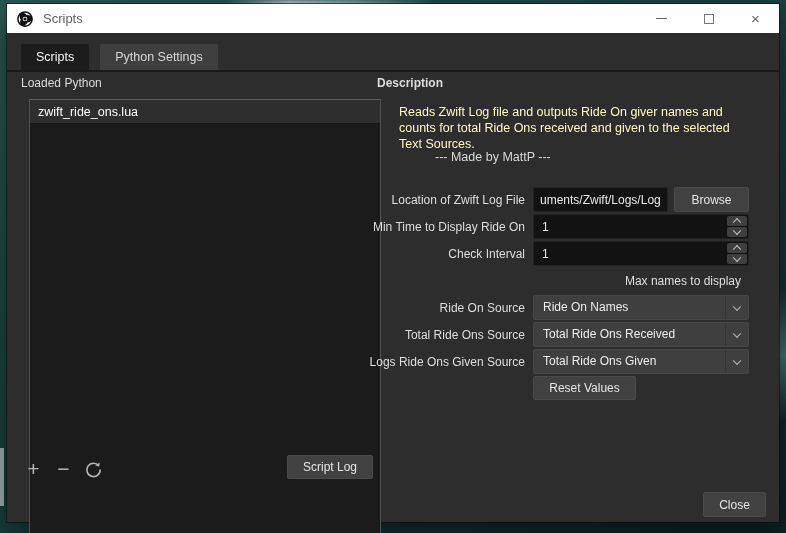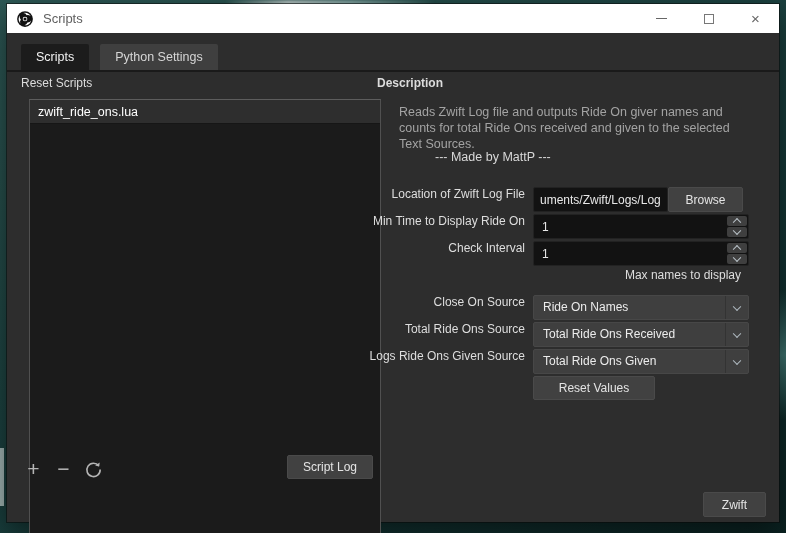--- a/index.html
+++ b/index.html
@@ -57,32 +57,32 @@
     color:#b5b5b5; font-size:21px; font-weight:400; cursor:default; }
   .tool-icon svg { display:block; }
 
   .btn { background:#414141; border:1px solid #4a4a4a; border-radius:2px; color:#e4e4e4;
     font-size:12px; font-family:inherit; cursor:default; }
   .btn-scriptlog { position:absolute; left:280px; top:422px; width:86px; height:24px; }
   .btn-close { position:absolute; right:13px; top:459px; width:63px; height:25px; }
 
   
   .desc-text { position:absolute; left:392px; top:71px; width:350px; font-size:12.5px;
-    line-height:16px; color:#a3a3a3; }
+    line-height:16px; color:#fef9c3; }
   .desc-credit { position:absolute; left:392px; top:117px; font-size:12.5px; color:#d8d8d8;margin-left:36px; }
 
   
   .form { position:absolute; left:360px; top:154px; width:382px; }
-  .frow { display:flex; align-items:flex-start; height:25px; margin-bottom:2px; }
+  .frow { display:flex; align-items:center; height:25px; margin-bottom:2px; }
   .frow-label { flex:1; text-align:right; padding-right:8px; font-size:12px; color:#dedede; white-space:nowrap; }
   .frow-ctrl { flex:none; width:216px; height:25px; position:relative; display:flex; }
 
   .file-input { width:135px; height:25px; background:#121212; border:1px solid #222;
     border-radius:2px; color:#e8e8e8; font-size:12px; font-family:inherit; padding:0 6px; }
-  .btn-browse { width:75px; height:25px; }
+  .btn-browse { width:75px; height:25px; margin-left:6px; }
 
   .spinbox { width:216px; height:25px; background:#121212; border:1px solid #222;
     border-radius:2px; position:relative; }
   .spin-value { position:absolute; left:0; top:0; width:180px; height:23px; background:transparent;
     border:none; color:#e8e8e8; font-size:12px; font-family:inherit; padding-left:8px; outline:none; }
   .spin-btns { position:absolute; right:1px; top:1px; width:20px; height:21px;
     display:flex; flex-direction:column; gap:1px; }
   .spin-btn { flex:1; background:#3f3f3f; border-radius:2px; position:relative; cursor:default; }
   .chev { position:absolute; left:50%; top:50%; width:6px; height:6px; border-left:1.6px solid #b9c2c8;
     border-top:1.6px solid #b9c2c8; }
@@ -90,21 +90,21 @@
   .chev-down { transform:translate(-50%,-72%) rotate(225deg); }
 
   .combo { width:240px; height:25px; background:#3f3f3f; border:1px solid #474747;
     border-radius:2px; position:relative; }
   .combo-value { display:block; line-height:23px; padding-left:9px; font-size:12px; color:#ececec;
     white-space:nowrap; overflow:hidden; }
   .combo-arrow { position:absolute; right:0; top:0; width:23px; height:23px;
     border-left:1px solid #333; border-radius:0 2px 2px 0; cursor:default; }
   .combo-arrow .chev { border-color:#aeb8bf; }
 
-  .btn-reset { width:122px; height:24px; }
+  .btn-reset { width:103px; height:24px; }
 </style>
 </head>
 <body>
 
 <div class="wp-light-top"></div>
 <div class="wp-light-left"></div>
 <div class="wp-light-right"></div>
 
 <div class="window">
 
@@ -134,21 +134,21 @@
   </div>
 
   <div class="dialog">
 
     <div class="tabs">
       <div class="tab active">Scripts</div>
       <div class="tab inactive">Python Settings</div>
     </div>
     <div class="tab-divider"></div>
 
-    <div class="section-label lbl-left">Reset Scripts</div>
+    <div class="section-label lbl-left">Loaded Python</div>
     <div class="section-label lbl-right">Description</div>
 
     <div class="script-list">
       <div class="script-row">zwift_ride_ons.lua</div>
     </div>
 
     <div class="list-toolbar">
       <div class="tool-icon">
         <span>+</span>
       </div>
@@ -210,21 +210,21 @@
             </span>
           </span>
         </span>
       </div>
 
       <div class="frow">
         <span class="frow-label">Max names to display</span>
       </div>
 
       <div class="frow">
-        <span class="frow-label">Close On Source</span>
+        <span class="frow-label">Ride On Source</span>
         <span class="frow-ctrl">
           <span class="combo">
             <span class="combo-value">Ride On Names</span>
             <span class="combo-arrow">
                 <span class="chev chev-down"></span>
               </span>
           </span>
         </span>
       </div>
 
@@ -254,16 +254,16 @@
 
       <div class="frow">
         <span class="frow-label"></span>
         <span class="frow-ctrl">
           <button class="btn btn-reset">Reset Values</button>
         </span>
       </div>
 
     </div>
 
-    <button class="btn btn-close">Zwift</button>
+    <button class="btn btn-close">Close</button>
 
   </div>
 </div>
 
 </body></html>

